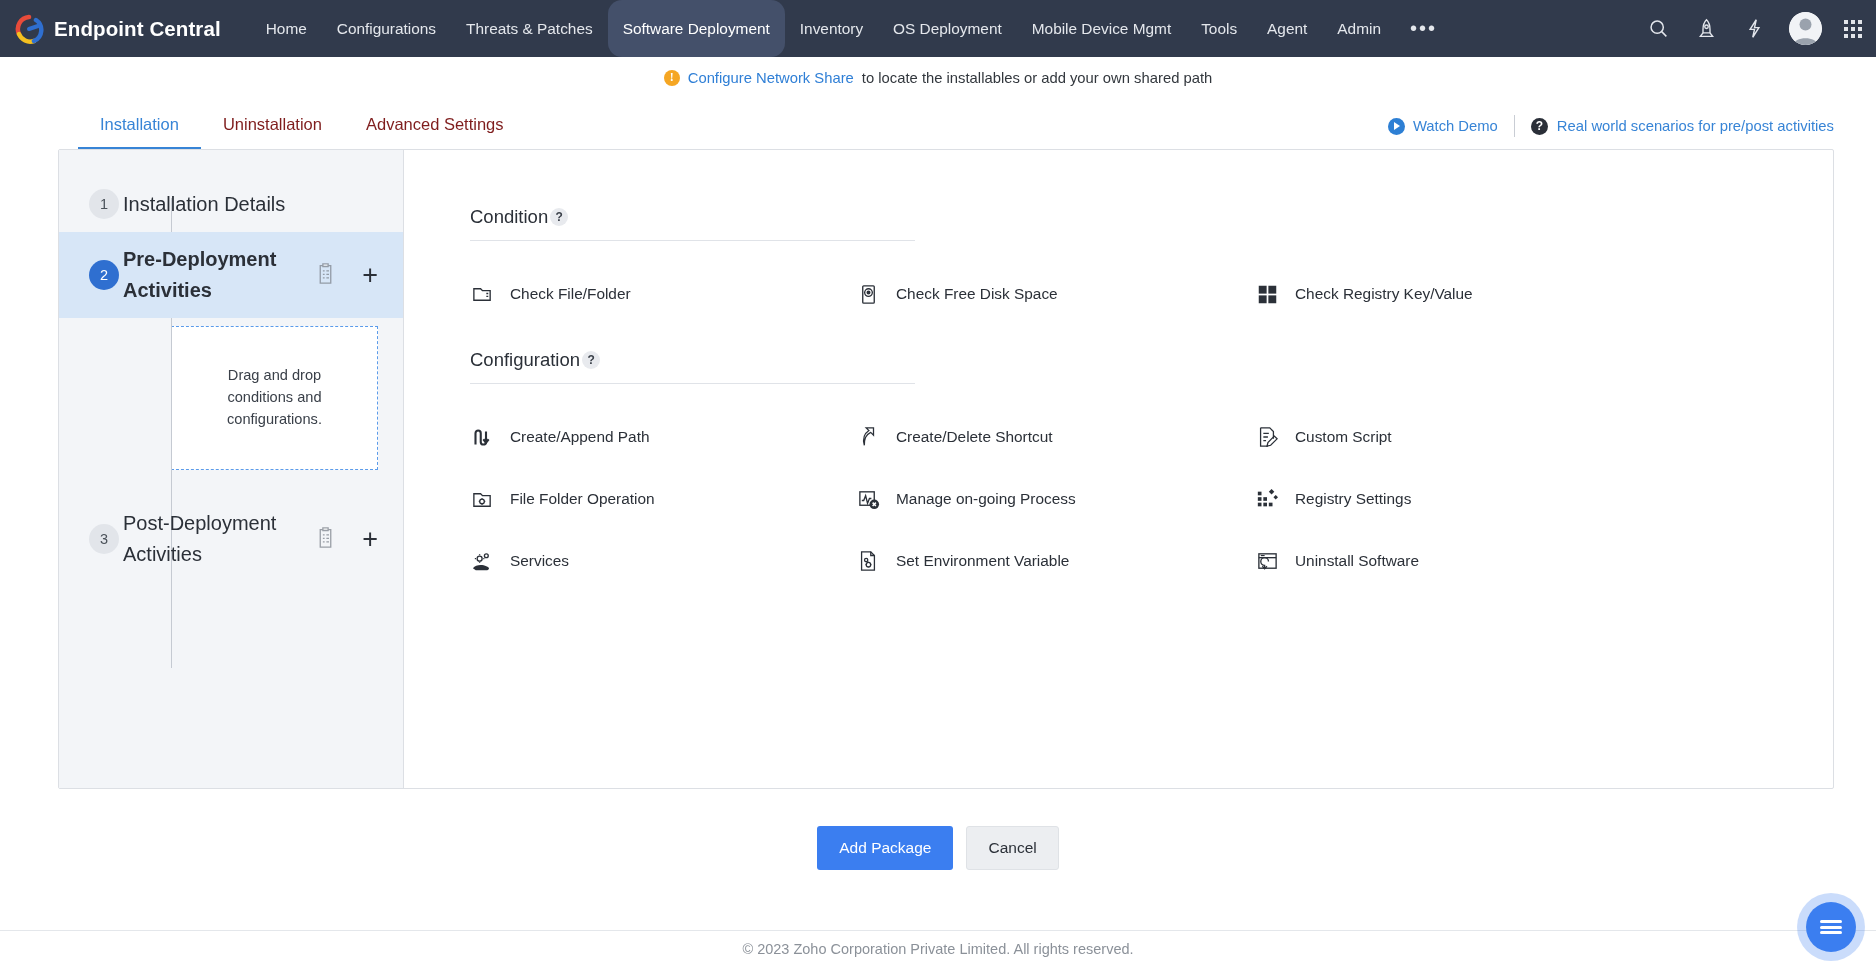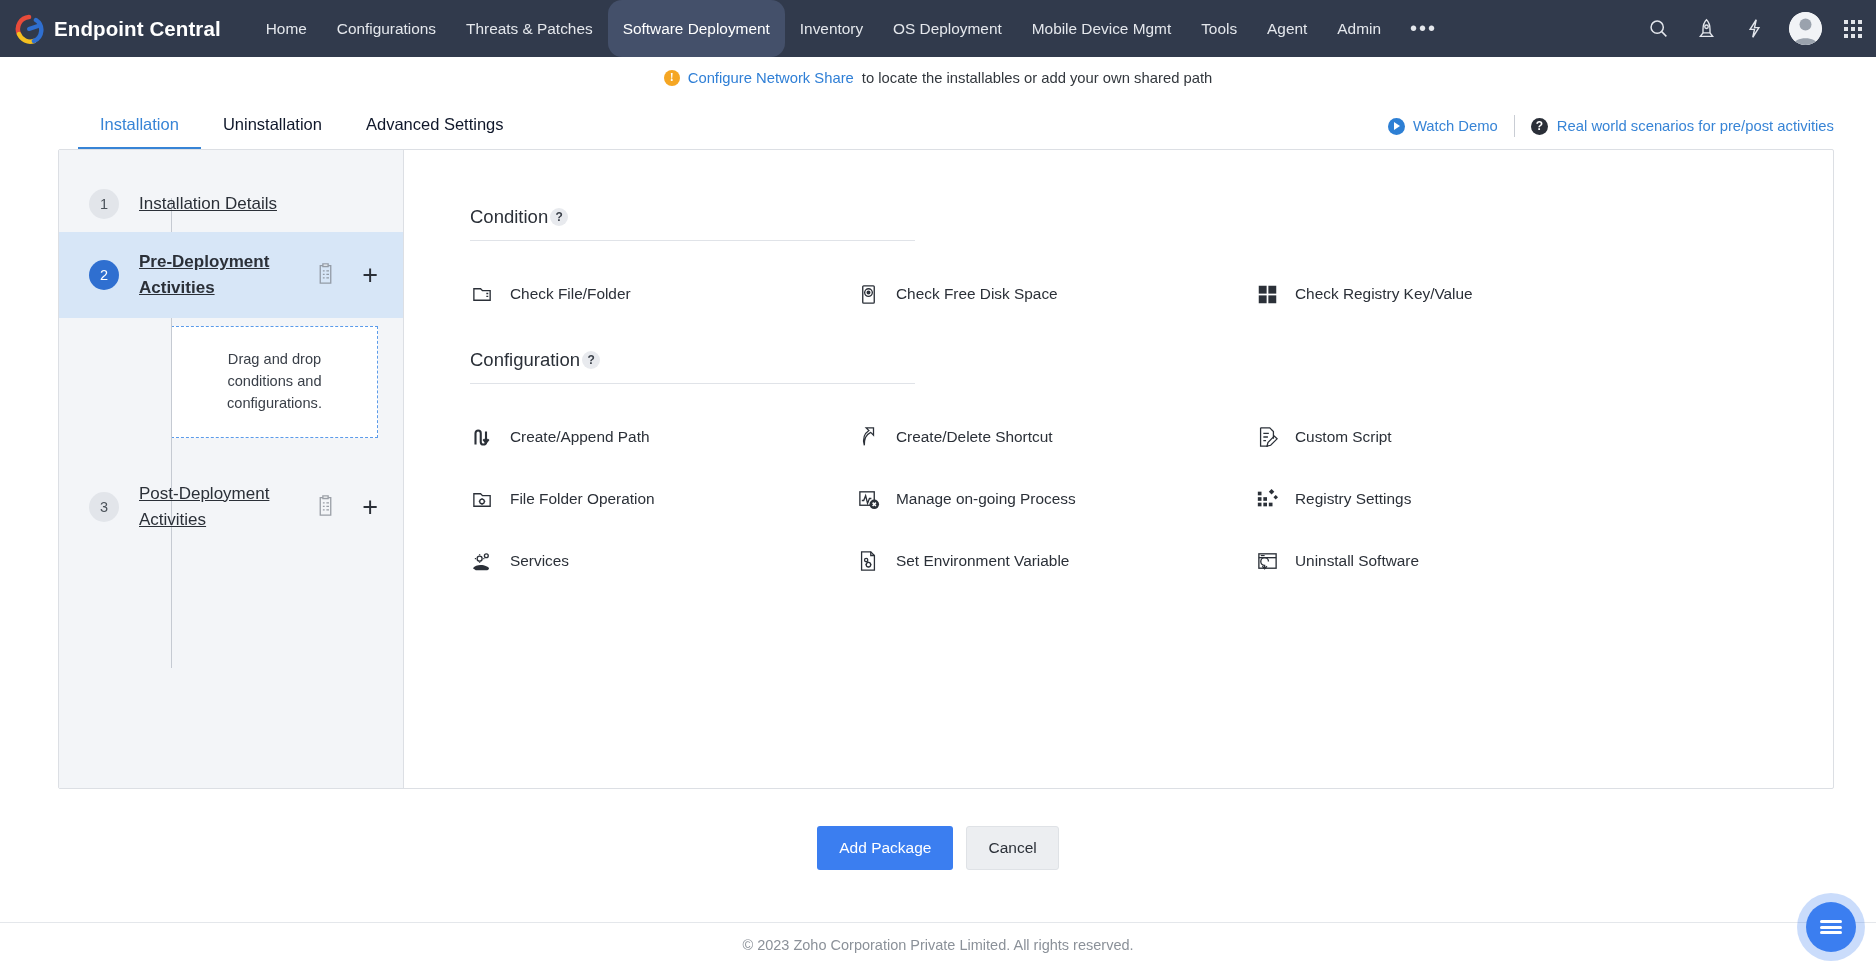--- a/index.html
+++ b/index.html
@@ -46,21 +46,21 @@
   }
   .banner a { color: #2f7fd6; text-decoration: none; cursor: pointer; }
 
   
   .tabsrow {
     display: flex; align-items: flex-end; justify-content: space-between;
     padding: 0 42px 0 78px; height: 50px; position: relative;
   }
   .tabs { display: flex; gap: 0; }
   .tab {
-    font-size: 16.5px; color: #0f172a; padding: 0 22px 13px 22px; cursor: pointer; white-space: nowrap;
+    font-size: 16.5px; color: #7f1d1d; padding: 0 22px 13px 22px; cursor: pointer; white-space: nowrap;
   }
   .tab.active { color: #3784d6; border-bottom: 2.5px solid #3784d6; }
   .tabs-right { display: flex; align-items: center; gap: 0; padding-bottom: 12px; }
   .watch-demo { display: flex; align-items: center; gap: 8px; color: #3784d6; font-size: 14.8px; cursor: pointer; padding-right: 16px; }
   .divider-v { width: 1px; height: 22px; background: #c9cdd4; }
   .real-world { display: flex; align-items: center; gap: 9px; color: #3784d6; font-size: 14.8px; cursor: pointer; padding-left: 16px; }
   .qmark-dark {
     width: 17px; height: 17px; border-radius: 50%; background: #2a2f38; color: #fff;
     font-size: 12px; font-weight: bold; display: flex; align-items: center; justify-content: center;
   }
@@ -81,27 +81,27 @@
     display: flex; align-items: center; height: 86px; padding: 0 25px 0 30px;
     position: relative; z-index: 2; cursor: pointer;
   }
   .step.single { height: 56px; }
   .step.selected { background: #d7e6f7; }
   .step-num {
     width: 30px; height: 30px; border-radius: 50%; background: #e2e5ea; color: #4a5159;
     display: flex; align-items: center; justify-content: center; font-size: 14.5px; flex-shrink: 0;
   }
   .step.selected .step-num { background: #2f6fd0; color: #fff; }
-  .step-label { margin-left: 20px; font-size: 17px; color: #2b3038; line-height: 1.55; flex: 1; text-decoration: underline; }
+  .step-label { margin-left: 4px; font-size: 20px; color: #2b3038; line-height: 1.55; flex: 1; }
   .step.selected .step-label { font-weight: bold; }
   .step-actions { display: flex; align-items: center; gap: 26px; }
   .clip-icon { cursor: pointer; opacity: .75; }
   .plus-btn { font-size: 27px; color: #2b3038; line-height: 1; cursor: pointer; font-weight: 300; }
   .dropzone {
-    margin: 8px 25px 0 112px; height: 112px; border: 1.4px dashed #5b9bea; background: #fff;
+    margin: 8px 25px 0 112px; height: 144px; border: 1.4px dashed #5b9bea; background: #fff;
     display: flex; align-items: center; justify-content: center; text-align: center;
     font-size: 14.6px; color: #3a4049; line-height: 1.5; padding: 16px 22px;
   }
 
   
   .panel { flex: 1; padding: 56px 0 0 66px; }
   .sec-head { display: flex; align-items: center; gap: 2px; }
   .sec-title { font-size: 18.5px; color: #2b3038; }
   .qmark-grey {
     width: 18px; height: 18px; border-radius: 50%; background: #e8eaee; color: #3a4049;
@@ -118,21 +118,21 @@
   .actions { display: flex; justify-content: center; gap: 13px; padding-top: 37px; }
   .btn-primary {
     background: #3b7ef0; color: #fff; font-size: 15.5px; border: none;
     padding: 13px 22px; border-radius: 3px; cursor: pointer; font-family: inherit;
   }
   .btn-secondary {
     background: #eceef1; color: #2b3038; font-size: 15.5px; border: 1px solid #dfe2e6;
     padding: 11px 21px; border-radius: 3px; cursor: pointer; font-family: inherit;
   }
   .copyright {
-    position: absolute; bottom: 0; left: 0; right: 0; height: 44px;
+    position: absolute; bottom: 0; left: 0; right: 0; height: 36px;
     border-top: 1px solid #e4e7eb; display: flex; align-items: center; justify-content: center;
     font-size: 14.5px; color: #8b9199;
   }
   .fab {
     position: absolute; right: 20px; bottom: 14px; width: 50px; height: 50px; border-radius: 50%;
     background: #3b7ef0; display: flex; align-items: center; justify-content: center;
     cursor: pointer; box-shadow: 0 0 0 9px rgba(59,126,240,.27);
   }
   .fab i { display: block; width: 22px; height: 3px; background: #fff; border-radius: 2px; margin: 2.5px 0; }
   .body-wrap { position: relative; height: 909px; }

